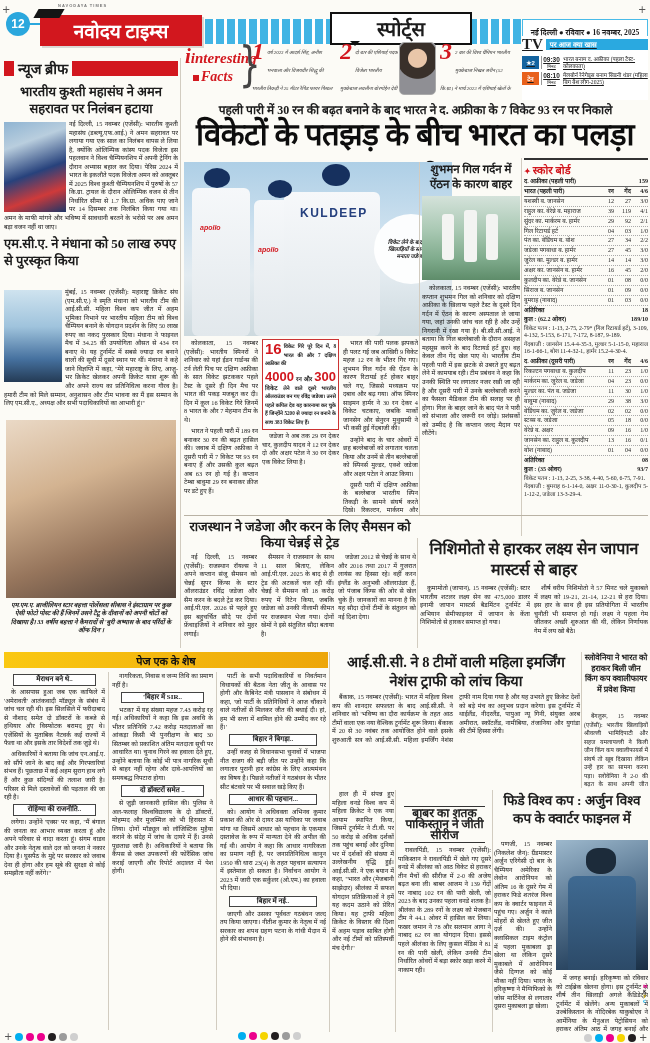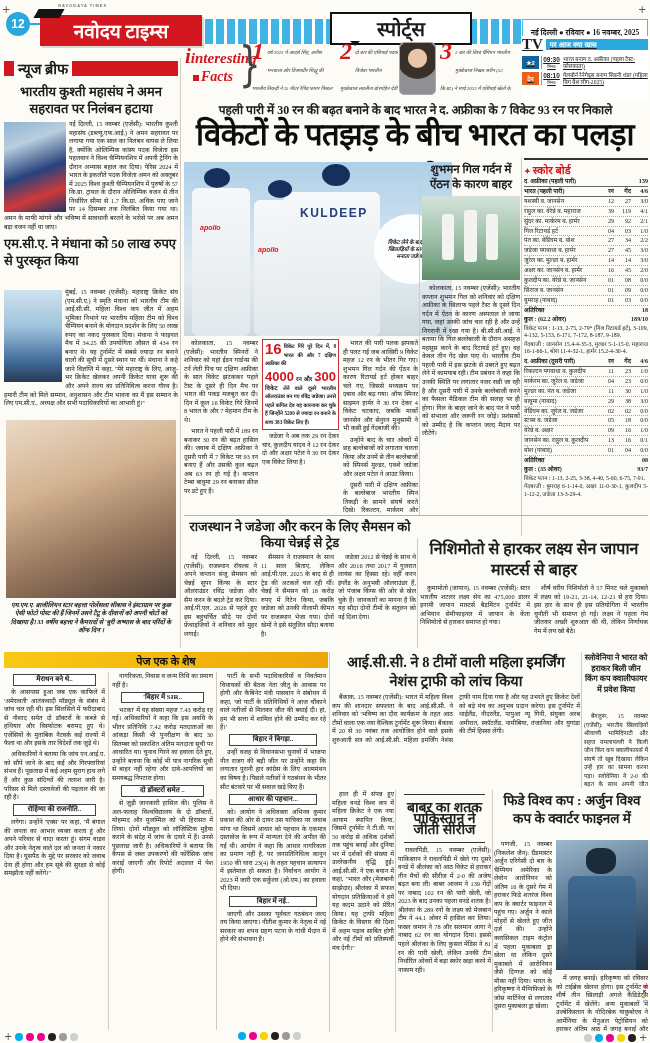--- a/index.html
+++ b/index.html
@@ -126,22 +126,22 @@
   .sub-box{border:1px solid #444;margin:2px 9px 2.5px;padding:0 1px;text-align:center;
      font-weight:700;font-size:7px;line-height:9.5px;background:#fff;}
 
   
   #icc-head{left:332px;top:653px;width:248px;font-weight:700;font-size:14.5px;line-height:18.5px;text-align:center;}
   #icc-body{left:332px;top:693px;width:248px;height:92px;column-count:2;column-gap:6px;}
   #icc-cont{left:332px;top:790px;width:62px;height:242px;}
   #slov-head{left:584px;top:653px;width:64px;font-weight:700;font-size:8px;line-height:10.5px;text-align:center;}
   #slov-body{left:584px;top:712px;width:64px;height:76px;overflow:hidden;font-size:5.9px;}
   #babar-col{left:398px;top:790px;width:93px;height:242px;}
-  #babar-head{border-top:1.5px solid #333;border-bottom:1.5px solid #333;margin:4px 6px 3px;
-     padding:7px 0;text-align:center;font-weight:700;font-size:14px;line-height:11px;}
+  #babar-head{border-top:1.5px solid #333;border-bottom:1.5px solid #333;margin:16px 6px 3px;
+     padding:1px 0;text-align:center;font-weight:700;font-size:12px;line-height:11px;}
   #chess-head{left:494px;top:792px;width:156px;font-weight:700;font-size:13.5px;line-height:17.5px;text-align:center;}
   #chess-col{left:494px;top:840px;width:58px;height:192px;}
   #chess-photo{left:556px;top:840px;width:92px;height:130px;
      background:linear-gradient(160deg,#9db8cc,#5d7b96 40%,#2e4a66 78%,#1a2f44);}
   #chess-body2{left:556px;top:974px;width:92px;height:58px;overflow:hidden;}
 
   
   #nb-head{left:4px;top:58px;width:174px;display:flex;align-items:center;gap:4px;}
   .nb-red{background:#d2171e;height:15px;}
   #nb-head .t{font-weight:700;font-size:14.5px;white-space:nowrap;}

